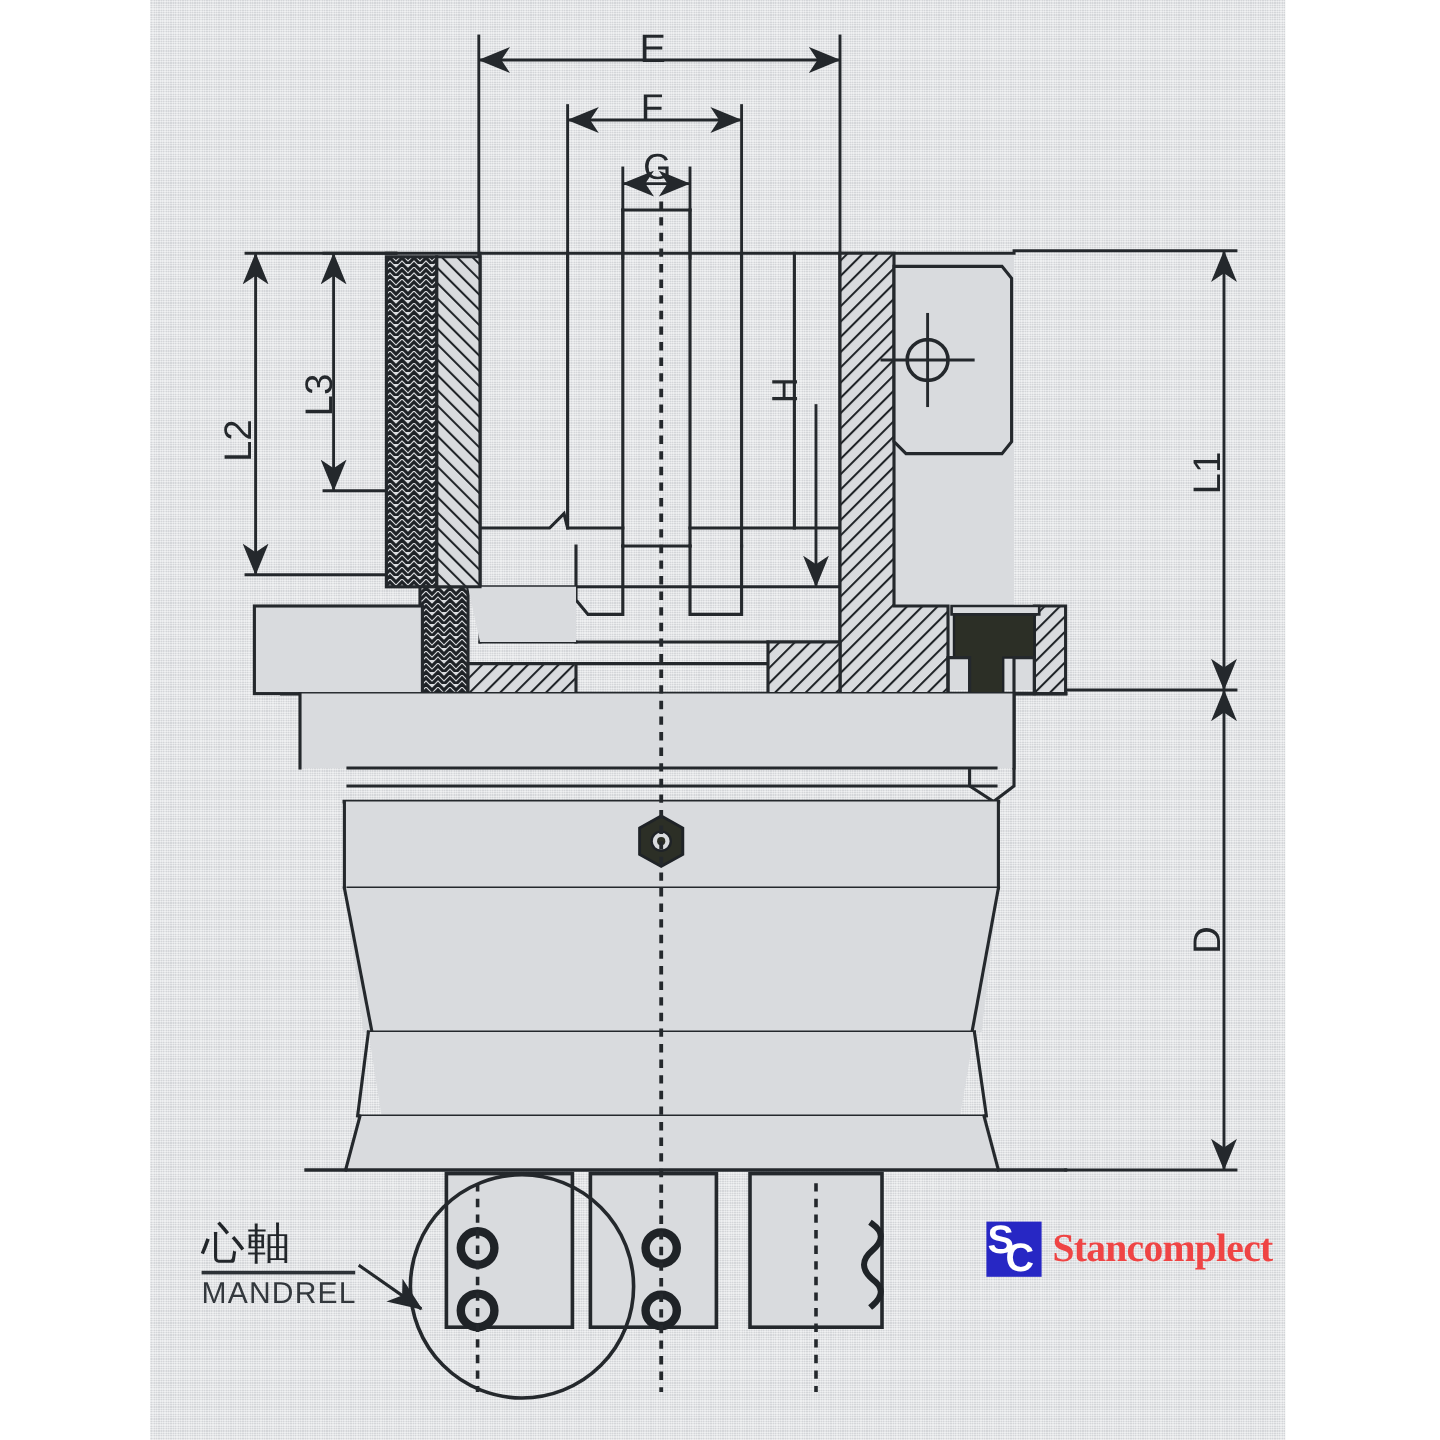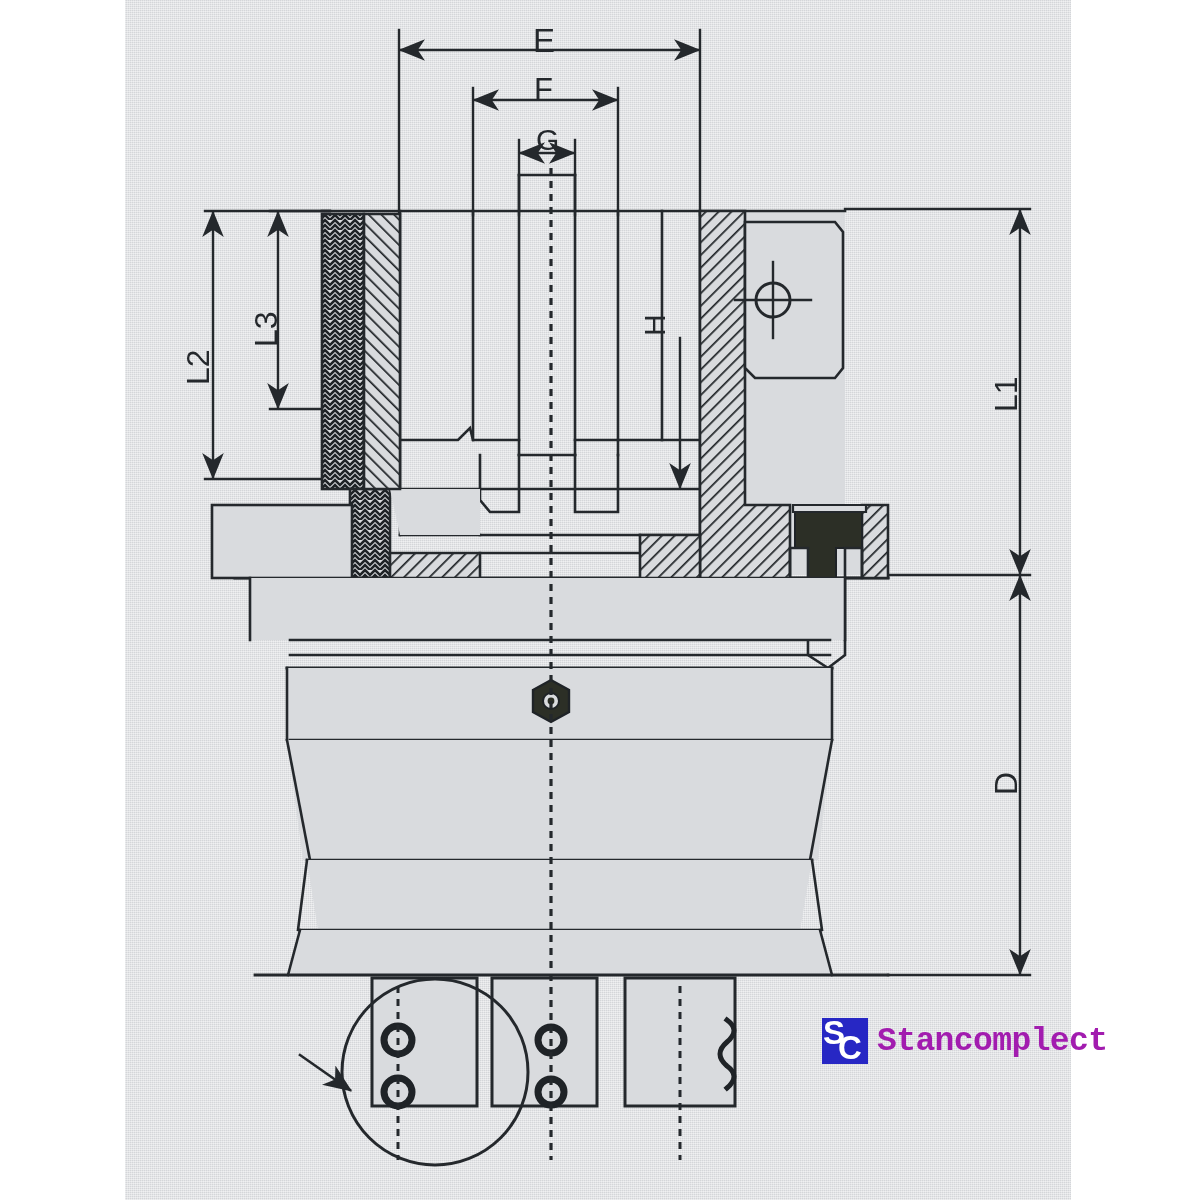--- a/index.html
+++ b/index.html
@@ -61,22 +61,22 @@
     left: 1px;
     top: -2px;
     font-size: 33px;
   }
   #logo .mark .c {
     left: 16px;
     top: 13px;
     font-size: 33px;
   }
   #logo .wordmark {
-    color: #a21caf;
-    font-family: Liberation Mono, monospace;
+    color: #ef4444;
+    font-family: Liberation Serif, serif;
     font-weight: bold;
     font-size: 33px;
     letter-spacing: -0.6px;
     white-space: nowrap;
   }
   .dimtext {
     position: absolute;
     font-family: "Liberation Sans", sans-serif;
     color: #24282c;
     white-space: nowrap;
@@ -307,20 +307,25 @@
   <div class="dimtext" style="left:536px; top:123px; font-size:30px;">G</div>
 
   <div class="dimtext" style="left:638px; top:336px; font-size:30px; transform:rotate(-90deg); transform-origin:left top;">H</div>
 
   <div class="dimtext" style="left:180px; top:385px; font-size:32px; transform:rotate(-90deg); transform-origin:left top;">L2</div>
   <div class="dimtext" style="left:248px; top:347px; font-size:32px; transform:rotate(-90deg); transform-origin:left top;">L3</div>
 
   <div class="dimtext" style="left:988px; top:412px; font-size:32px; transform:rotate(-90deg); transform-origin:left top;">L1</div>
   <div class="dimtext" style="left:988px; top:795px; font-size:32px; transform:rotate(-90deg); transform-origin:left top;">D</div>
 
+  <div id="mandrel-label">
+    <div class="jp">心軸</div>
+    <div class="rule"></div>
+    <div class="en">MANDREL</div>
+  </div>
 
   <div id="logo">
     <div class="mark">
       <span class="s">S</span>
       <span class="c">C</span>
     </div>
     <div class="wordmark">Stancomplect</div>
   </div>
 
 </div>

